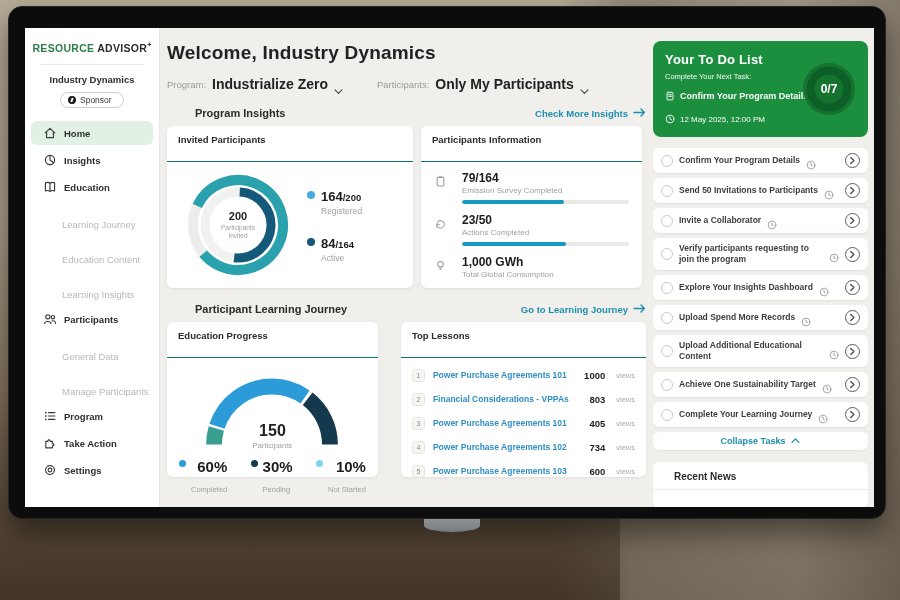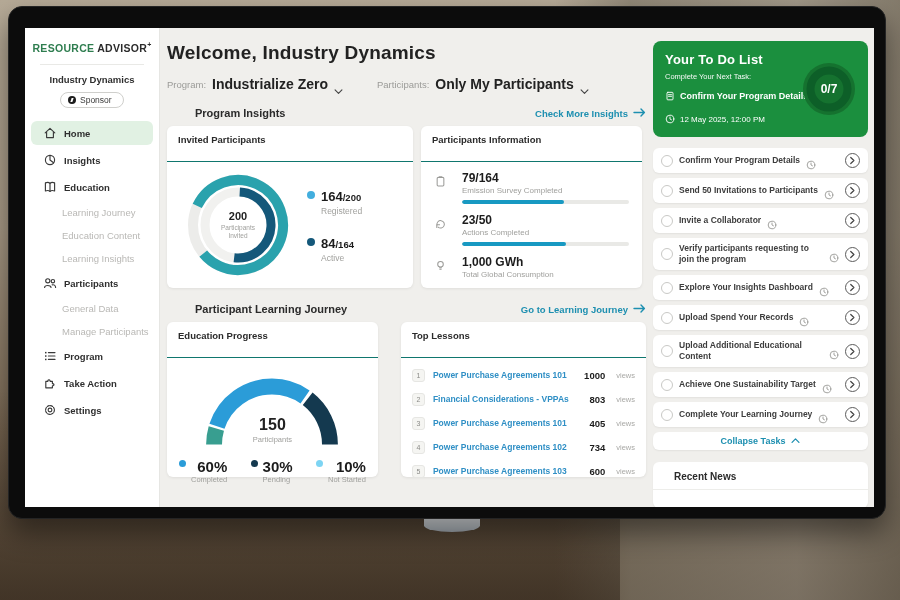--- a/index.html
+++ b/index.html
@@ -34,21 +34,21 @@
   .sponsor { display:flex; align-items:center; gap:4px; width:64px; margin:7px auto 0;
     border:1px solid #cfcfcc; border-radius:9px; padding:2px 7px; background:#fff; }
   .sponsor .dot { width:8px; height:8px; border-radius:50%; background:#1d1d1d; position:relative; flex:0 0 auto; }
   .sponsor .dot::after { content:""; position:absolute; left:3px; top:2px; width:2px; height:4px; background:#fff; transform:skewX(-18deg); }
   .sponsor span.lbl { font-size:8.5px; color:#3a3a3a; }
   .nav { margin-top:12px; display:flex; flex-direction:column; }
   .nav-item { display:flex; align-items:center; gap:7px; padding:5px 8px 5px 12px; margin:1.5px 6px; border-radius:6px; cursor:pointer; }
   .nav-item .nav-label { font-size:9.5px; font-weight:bold; color:#2f2f2f; white-space:nowrap; }
   .nav-item.active { background:#e1f1e3; }
   .nav-item.sub { padding-left:31px; margin:1px 6px; }
-  .nav-item.sub .nav-label { font-weight:normal; color:#b9b8b5; }
+  .nav-item.sub .nav-label { font-weight:normal; color:#b9b8b5;margin-top:12px; }
   .nav-icon { width:14px; height:14px; flex:0 0 auto; display:flex; }
   .nav-icon svg { width:14px; height:14px; stroke:#3a3a3a; stroke-width:1.15; fill:none; stroke-linecap:round; stroke-linejoin:round; }
   .nav-icon svg .fill { fill:#3a3a3a; stroke:none; }
 
   
   .main { position:absolute; left:142px; top:0; width:479px; height:479px; }
   .page-title { margin-top:14px; font-size:19px; font-weight:bold; color:#222; letter-spacing:0.2px; }
   .filters { display:flex; align-items:center; gap:34px; margin-top:12px; }
   .filter { display:flex; align-items:center; gap:6px; cursor:pointer; }
   .filter .flabel { font-size:9.5px; color:#9b9b98; }
@@ -88,31 +88,31 @@
   .pstat-icon svg { width:13px; height:13px; stroke:#9a9a97; stroke-width:1.1; fill:none; stroke-linecap:round; stroke-linejoin:round; }
   .pstat-body { flex:1; }
   .pstat-val { font-size:12px; font-weight:bold; color:#1c1c1c; }
   .pstat-lbl { font-size:8px; color:#a0a09d; margin-top:1px; }
   .bar-track { margin-top:5px; height:4px; background:#e9e9e6; border-radius:2px; overflow:hidden; }
   .bar-fill { height:100%; background:#1899c2; border-radius:2px; }
 
   
   .card-edu { width:216px; height:155px; }
   .gauge-box { position:relative; width:150px; height:84px; margin:8px auto 0; }
-  .gauge-center { position:absolute; left:0; right:0; bottom:6px; text-align:center;margin-top:44px; }
+  .gauge-center { position:absolute; left:0; right:0; bottom:0; text-align:center;margin-top:44px; }
   .gauge-center .gc-val { font-size:16px; font-weight:bold; color:#222; }
   .gauge-center .gc-lbl { font-size:7.5px; color:#a0a09d; margin-top:1px; }
   .gauge-legend { display:flex; justify-content:space-between; padding:8px 12px 0; }
   .gl-item { display:flex; gap:5px; }
   .gl-dot { width:7px; height:7px; border-radius:50%; margin-top:2px; flex:0 0 auto; }
   .gl-dot.completed { background:#2b9cd8; }
   .gl-dot.pending { background:#14394f; }
   .gl-dot.notstarted { background:#7dd4f3; }
   .gl-pct { font-size:15px; font-weight:bold; color:#1c1c1c;text-align:right; }
-  .gl-lbl { font-size:7.5px; color:#a0a09d; margin-top:0; }
+  .gl-lbl { font-size:7.5px; color:#a0a09d; margin-top:10px; }
 
   
   .card-lessons { width:251px; height:155px;margin-left:15px; }
   .lessons-list { padding:5px 11px 0; }
   .lesson-row { display:flex; align-items:center; gap:8px; height:24px; }
   .rank-badge { width:13px; height:13px; border:1px solid #e6e6e3; background:#f5f5f2; border-radius:3px;
     font-size:7px; color:#8a8a87; display:flex; align-items:center; justify-content:center; flex:0 0 auto; }
   .lesson-title { flex:1; font-size:8.5px; font-weight:bold; color:#2f8fc5; cursor:pointer; white-space:nowrap; overflow:hidden; }
   .lesson-views-num { font-size:9.5px; font-weight:bold; color:#1c1c1c; }
   .lesson-views-suffix { font-size:7.5px; color:#a8a8a5; margin-left:3px; }
@@ -553,21 +553,21 @@
                   <path d="M6 3.6 V6 L7.8 7"></path>
                 </svg></span>
             <span class="task-go">
                 <svg viewBox="0 0 8 10">
                   <path d="M2 1.5 L5.6 5 L2 8.5"></path>
                 </svg>
               </span>
           </div>
           <div class="task-card">
             <span class="task-check"></span>
-            <span class="task-label">Upload Spend Your Records</span>
+            <span class="task-label">Upload Spend More Records</span>
             <span class="task-clock"><svg viewBox="0 0 12 12">
                   <circle cx="6" cy="6" r="4.6"></circle>
                   <path d="M6 3.6 V6 L7.8 7"></path>
                 </svg></span>
             <span class="task-go">
                 <svg viewBox="0 0 8 10">
                   <path d="M2 1.5 L5.6 5 L2 8.5"></path>
                 </svg>
               </span>
           </div>

